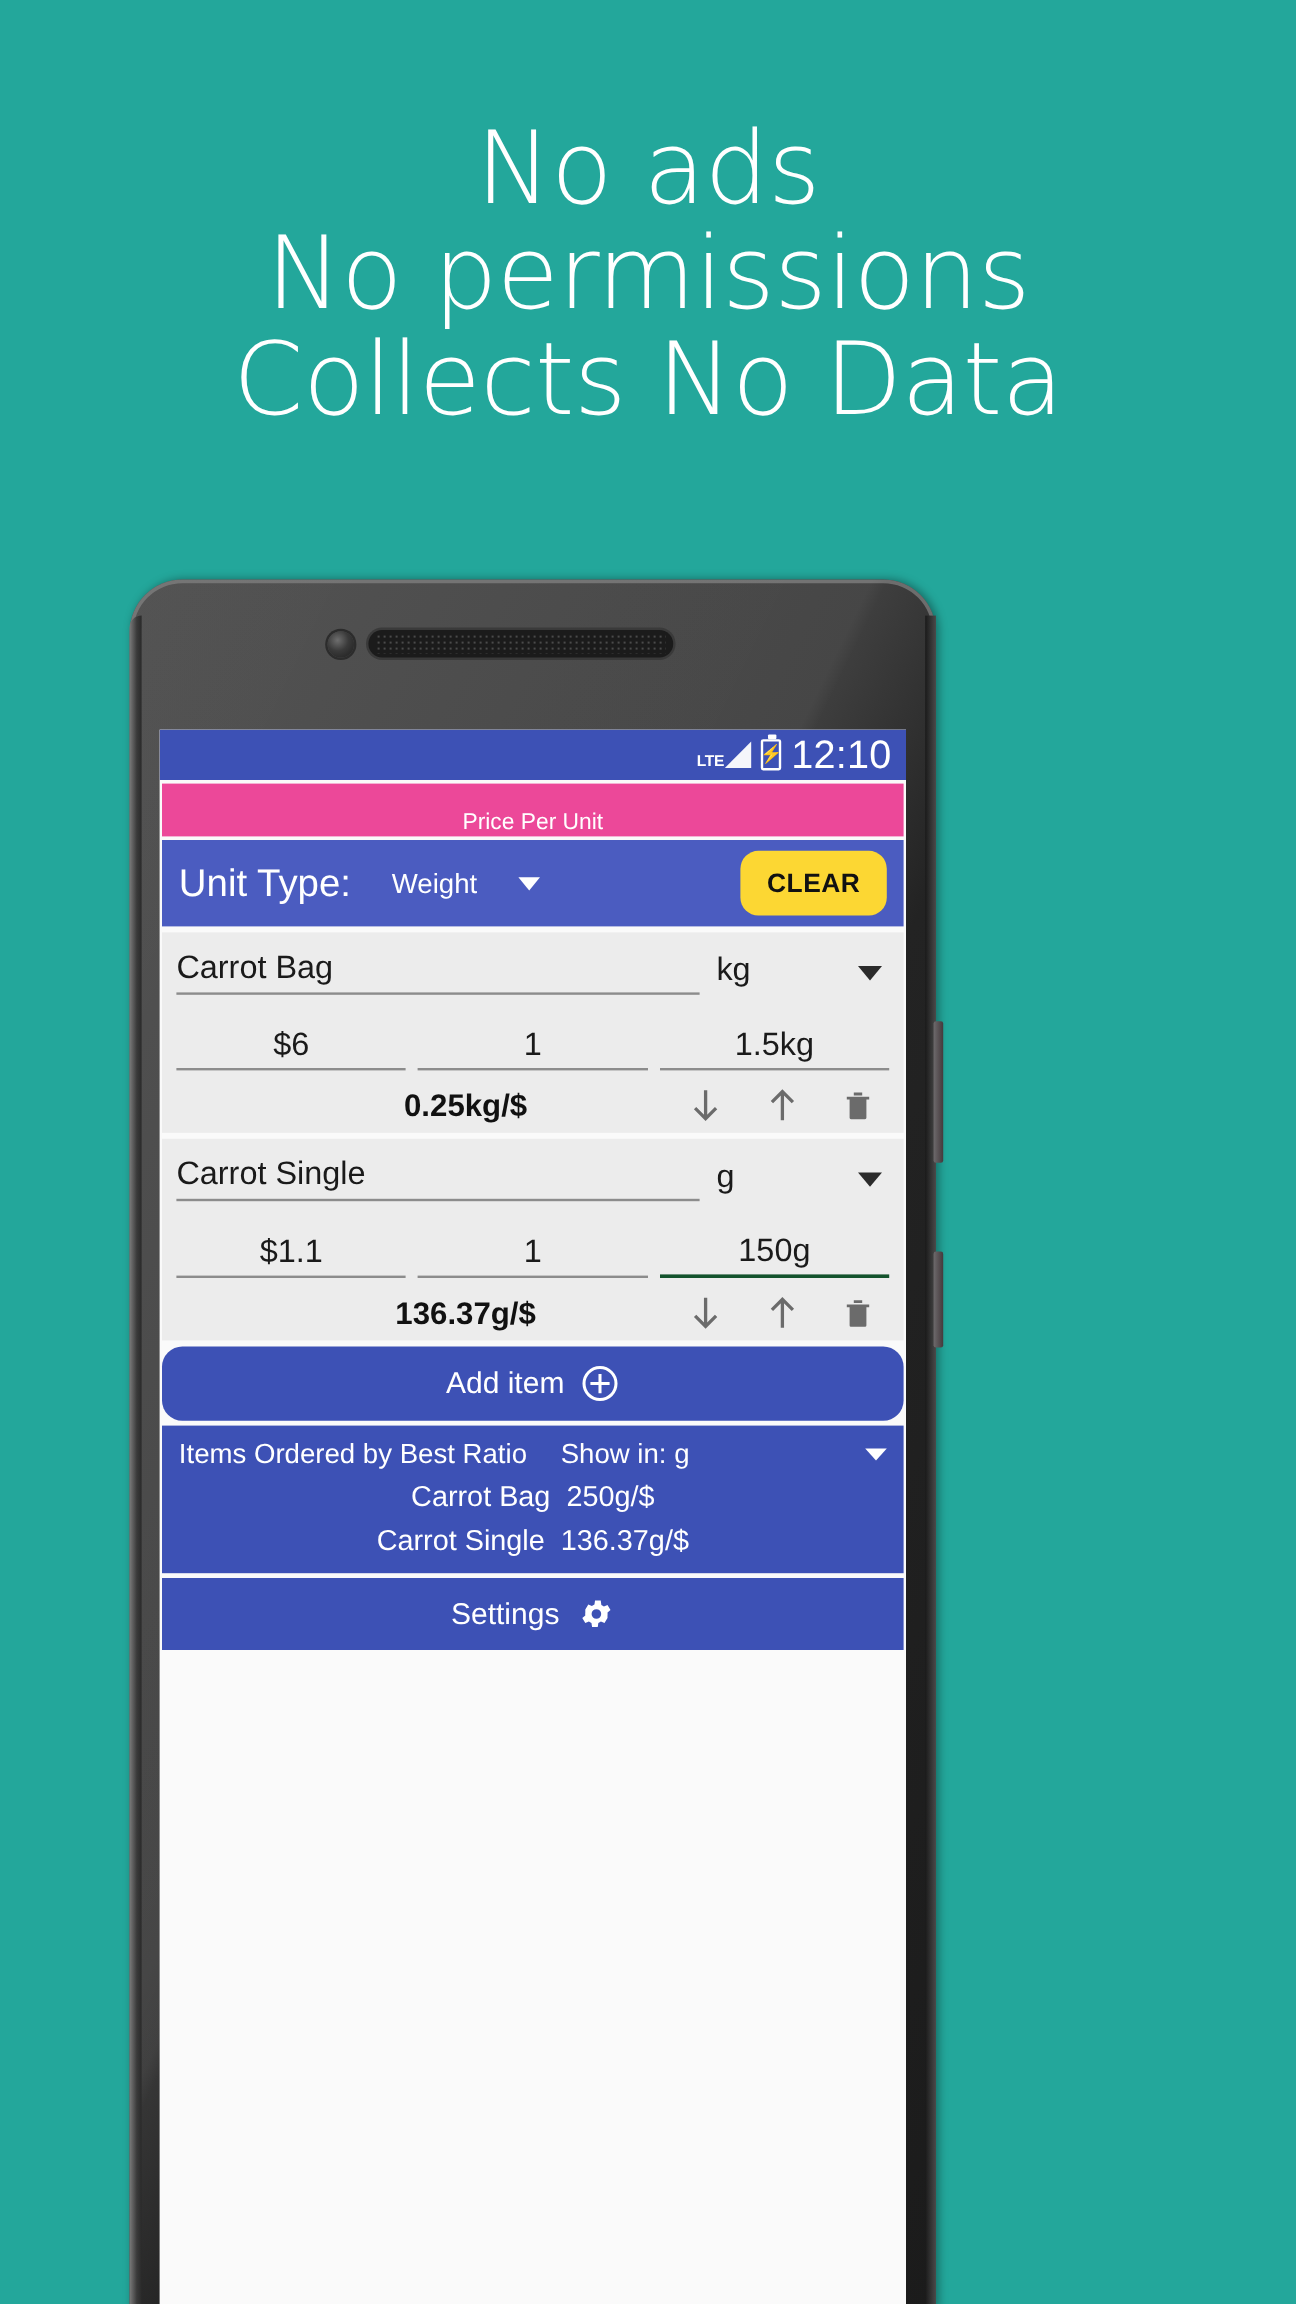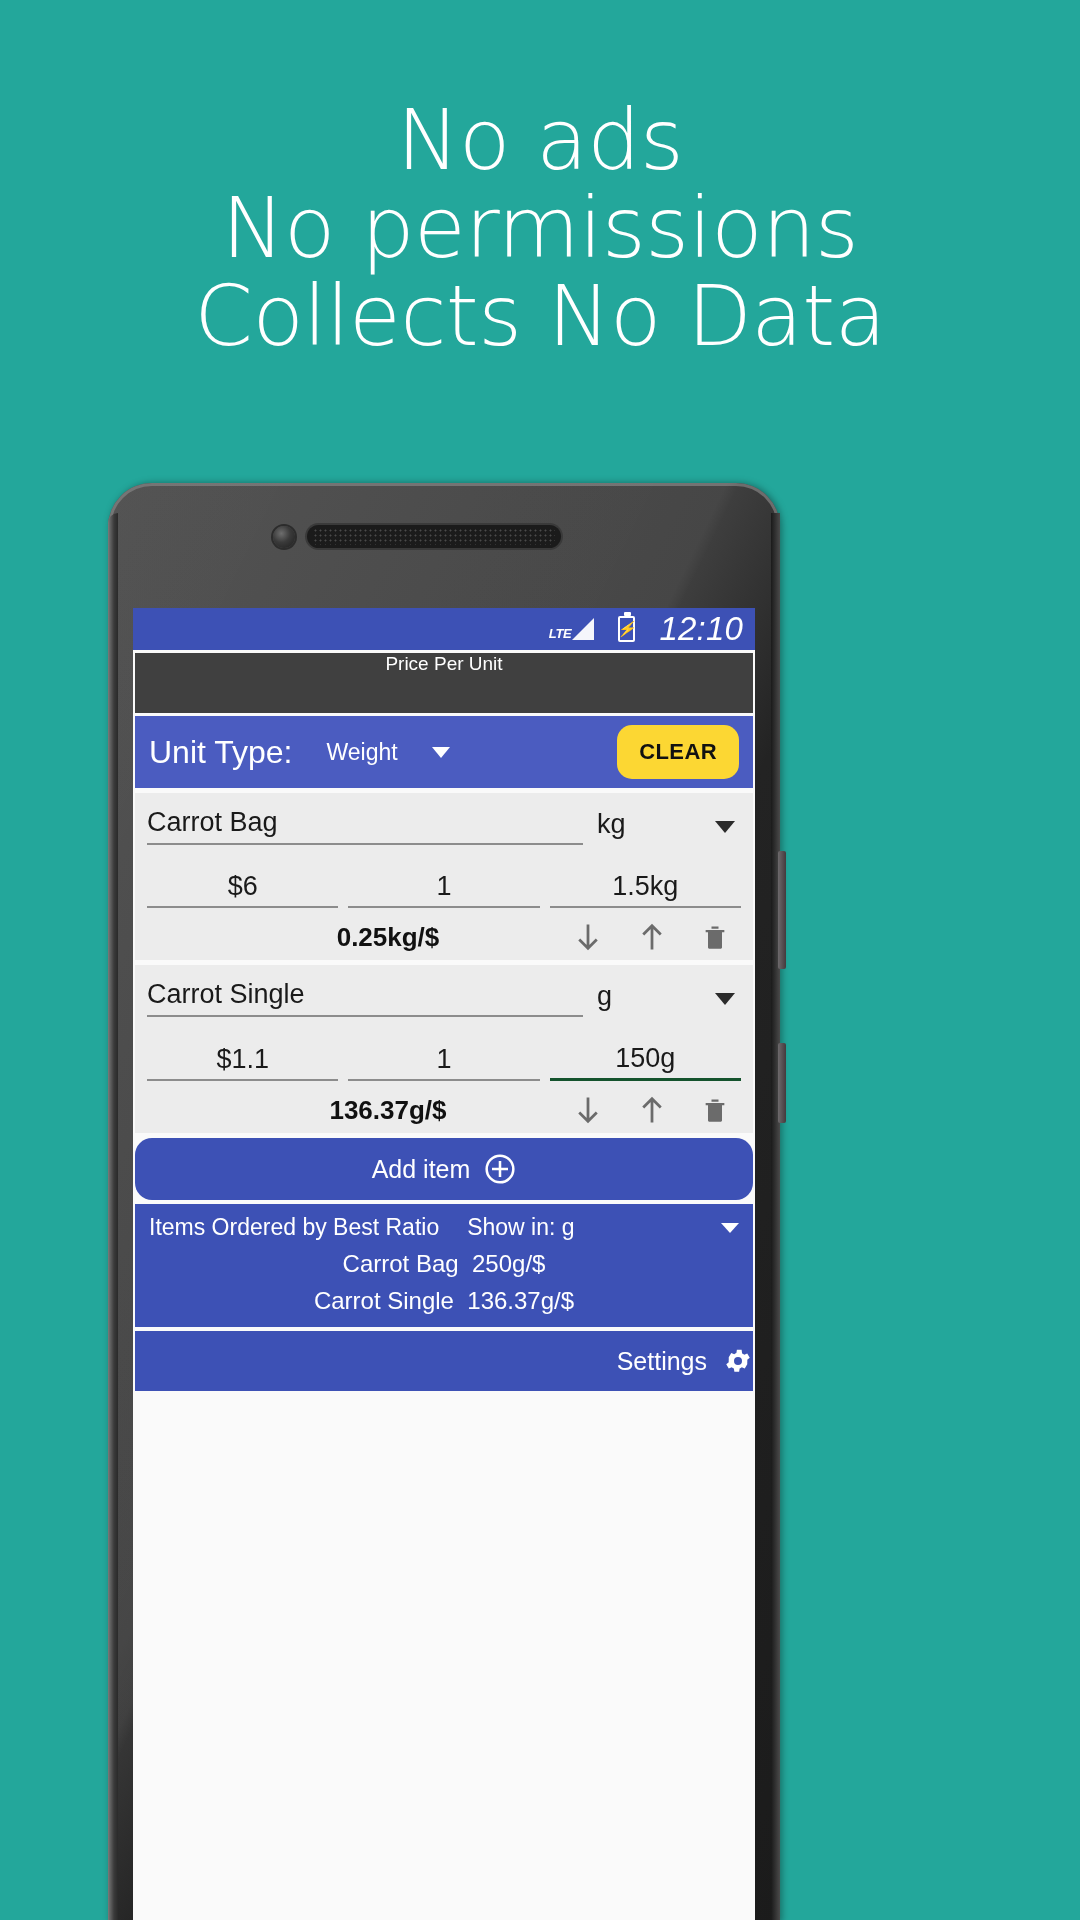--- a/index.html
+++ b/index.html
@@ -86,37 +86,36 @@
   .screen{
     position:absolute;
     left:25px; top:125px; width:622px; bottom:0;
     background:#fafafa;
     overflow:hidden;
   }
 
   .statusbar{
     height:42px; background:#3d51b5;
     display:flex; align-items:center; justify-content:flex-end;
-    padding-right:12px; gap:24px;
+    padding-right:12px; gap:8px;
     color:#fff;
-    font-style:italic;
   }
   .lte-group{ display:flex; align-items:flex-end; gap:1px; }
   .lte-txt{ font-size:13px; font-weight:bold; line-height:12px; letter-spacing:-0.3px; }
   .sig{ width:0;height:0;border-style:solid;border-width:0 0 22px 22px;
         border-color:transparent transparent #ffffff transparent; opacity:.95; }
   .batt{ position:relative; width:17px; height:26px; border:2.5px solid #fff; border-radius:2px;
          display:flex; align-items:center; justify-content:center; }
   .batt::before{ content:""; position:absolute; top:-6px; left:4px; width:7px; height:4px; background:#fff; border-radius:1px;}
   .bolt{ font-size:15px; line-height:1; color:#3d51b5; font-weight:bold; transform:translateY(-1px); }
   .clock{ font-size:33px; font-weight:400; letter-spacing:.2px; }
 
   .titlebar{
-    margin:3px 2px 0 2px; height:60px; background:#404040;
-    display:flex; align-items:flex-start; justify-content:center;
+    margin:3px 2px 0 2px; height:44px; background:#ec4899;
+    display:flex; align-items:flex-end; justify-content:center;
     color:#fff; font-size:19px;
   }
 
   .unitbar{
     margin:3px 2px 0 2px; height:72px; background:#4b5cc0;
     display:flex; align-items:center; padding:0 14px;
     color:#fff; position:relative;
   }
   .unit-label{ font-size:32px; font-weight:400; }
   .unit-value{ font-size:23px; margin-left:34px; }
@@ -169,21 +168,21 @@
   }
   .ordered-head{
     display:flex; align-items:center; justify-content:center; gap:28px;
     font-size:23px; padding:0 14px;
   }
   .ordered-head .caret{ margin-left:auto; border-width:10px 9px 0 9px; }
   .ordered-row{ text-align:center; font-size:24px; padding-top:9px; }
 
   .settings{
     margin:4px 2px 0 2px; height:60px; background:#3d51b5;
-    display:flex; align-items:center; justify-content:flex-end; gap:16px;
+    display:flex; align-items:center; justify-content:center; gap:16px;
     color:#fff; font-size:25px;
   }
   .gear-ico{ width:30px; height:30px; }
 </style>
 </head>
 <body>
 
 <div class="headline">
   <div>No ads</div>
   <div>No permissions</div>

